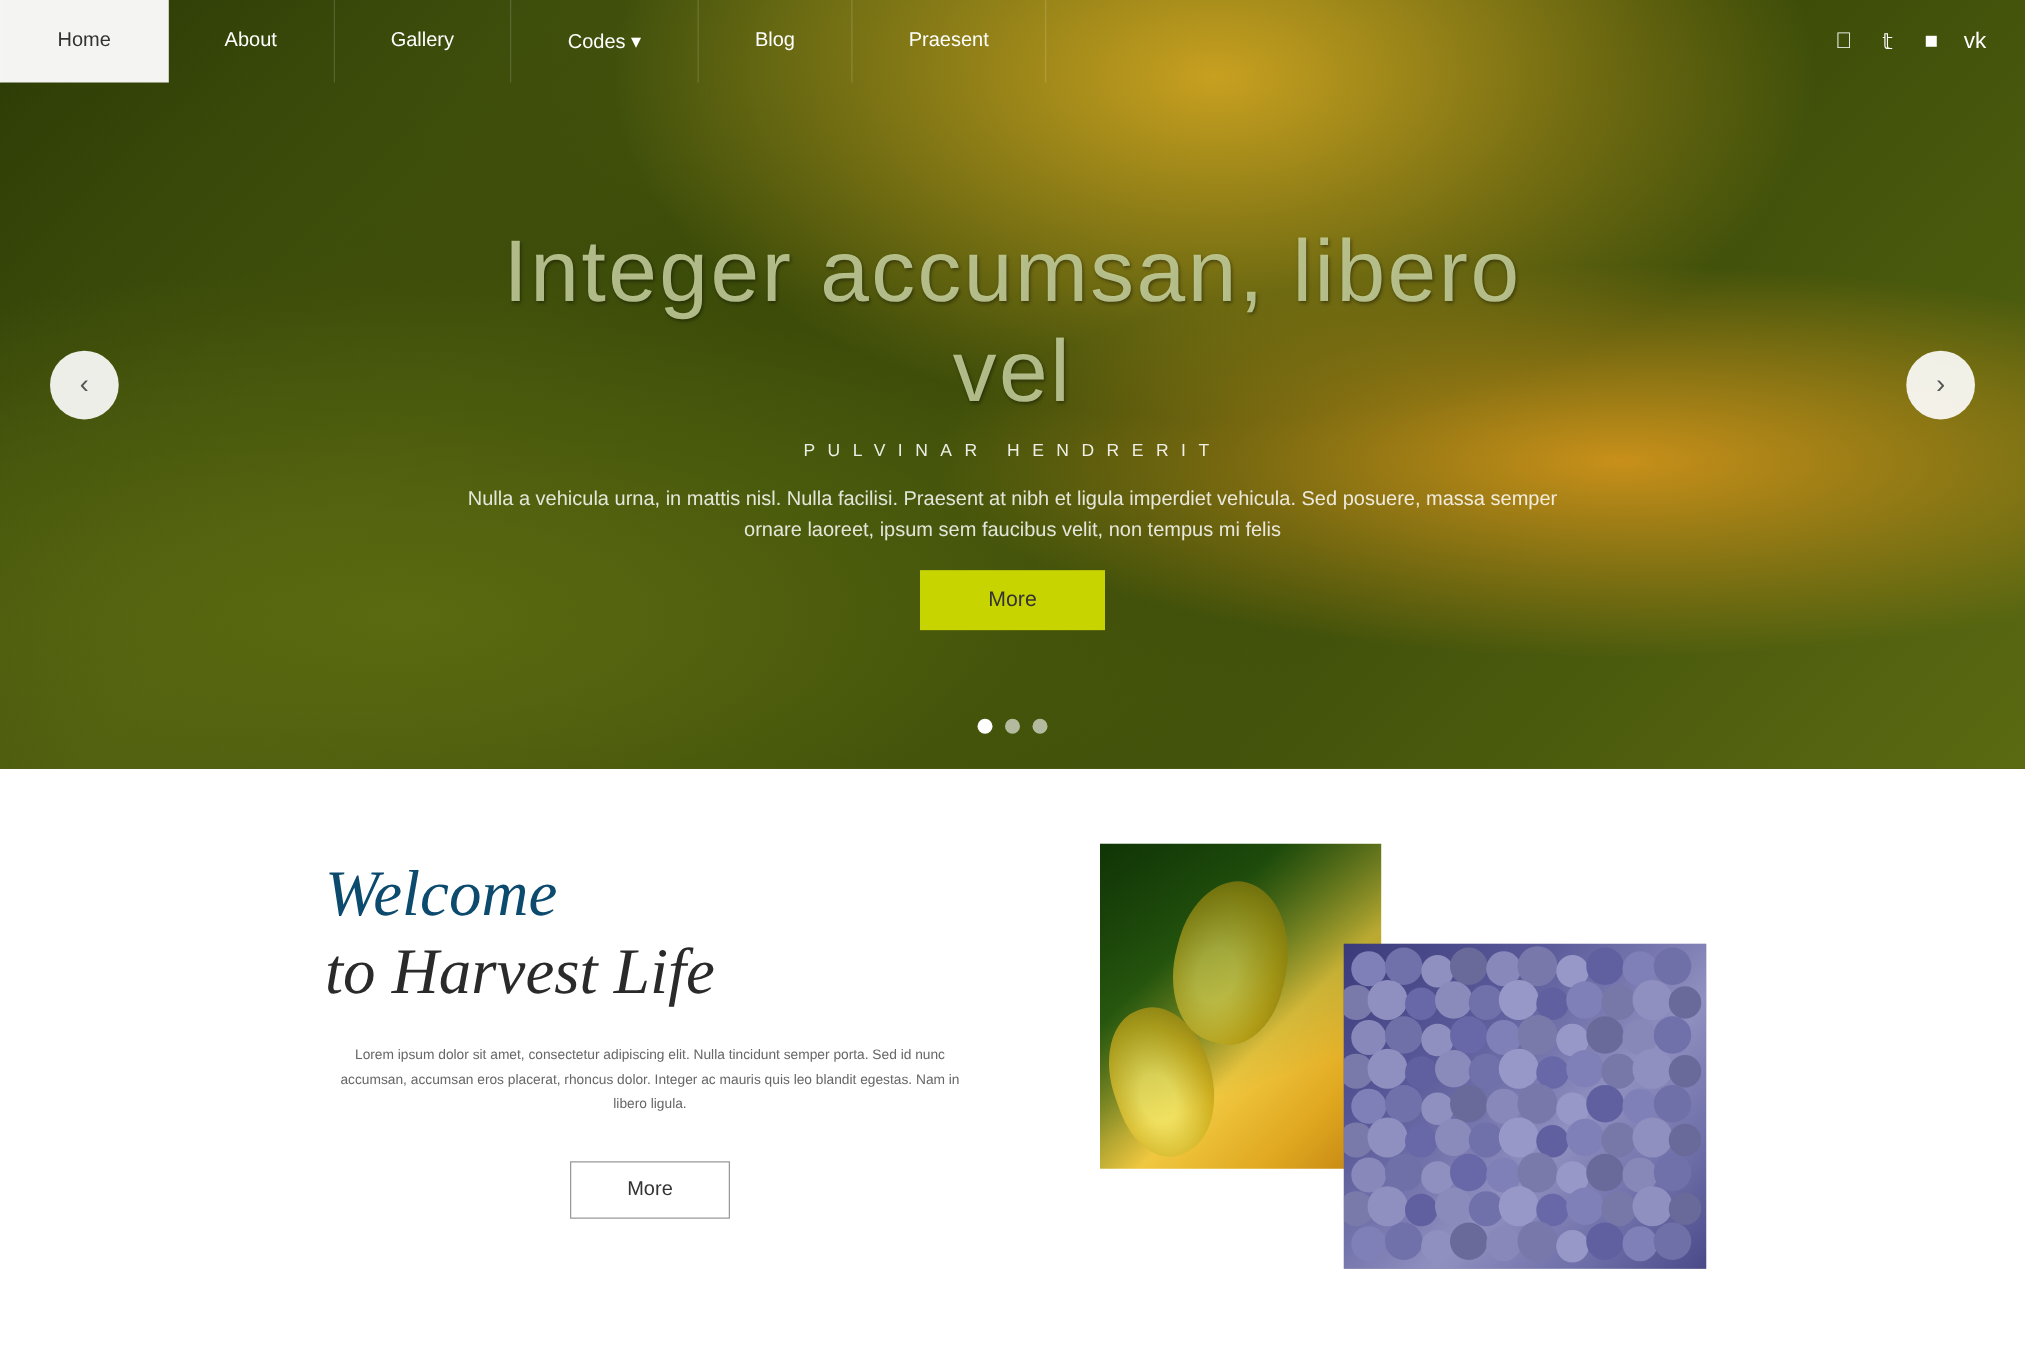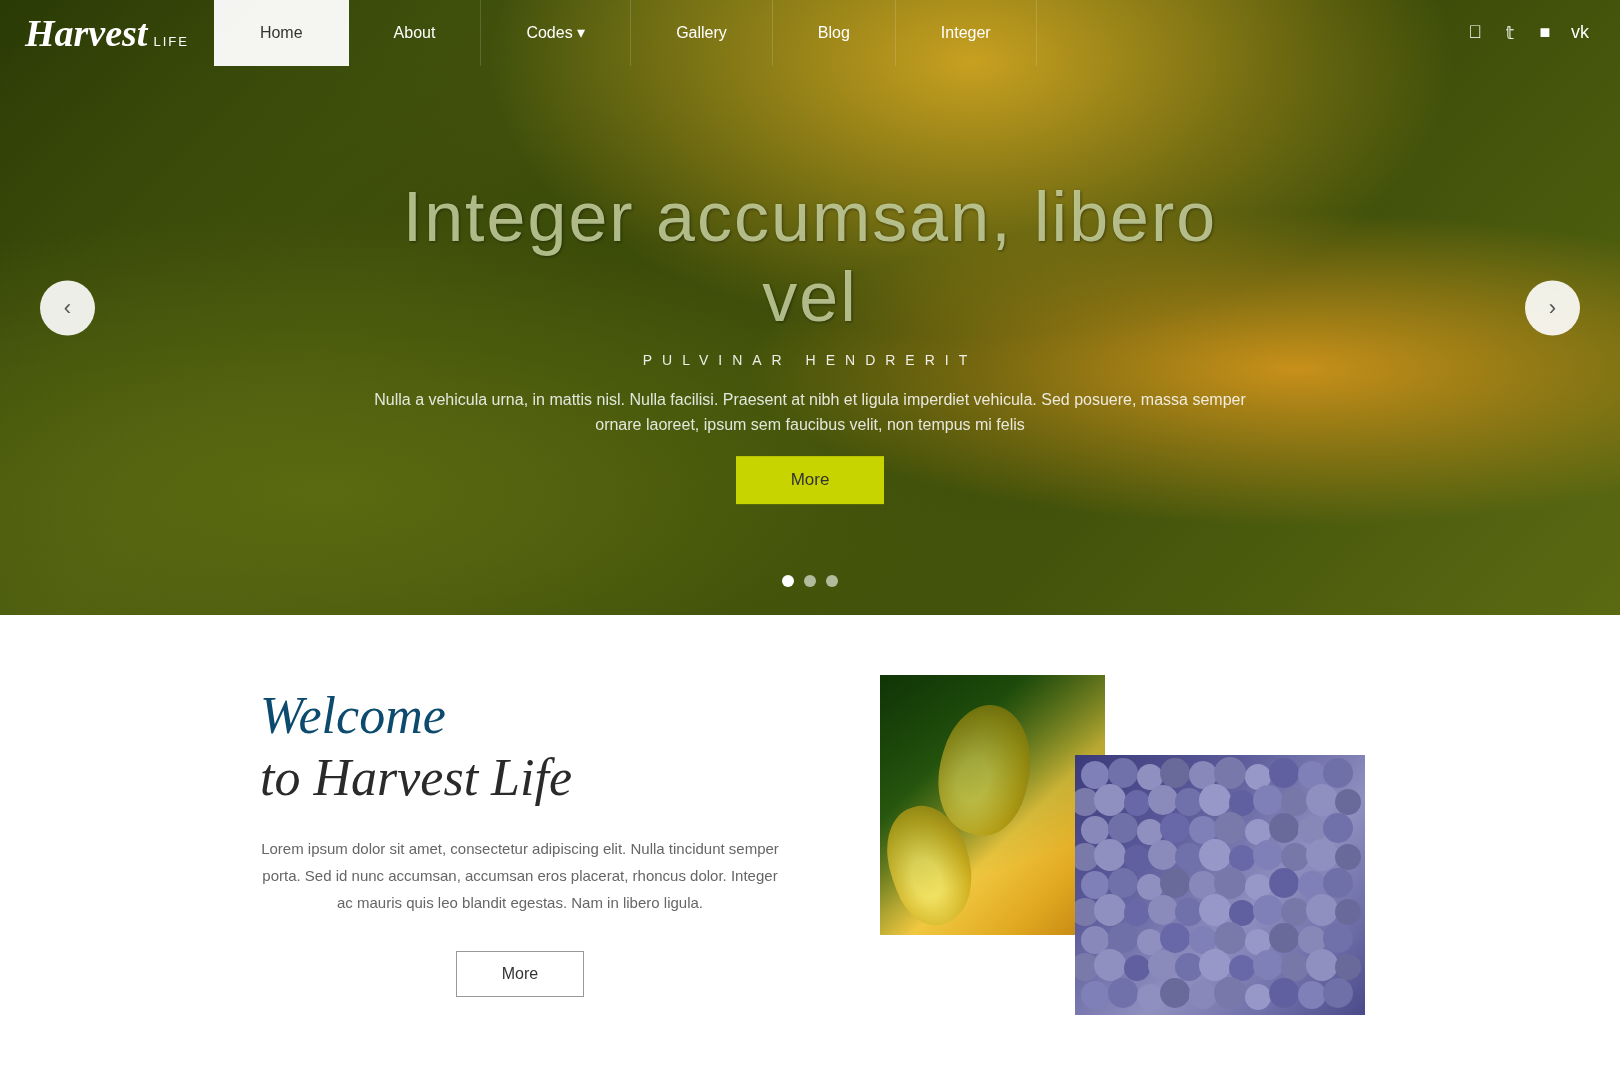--- a/index.html
+++ b/index.html
@@ -219,21 +219,21 @@
       font-family: Georgia, 'Times New Roman', serif;
       font-style: italic;
       font-size: 52px;
       color: #2a2a2a;
       font-weight: normal;
       line-height: 1.2;
       margin-bottom: 25px;
     }
 
     .welcome-desc {
-      font-size: 15px;
+      font-size: 11px;
       color: #666;
       line-height: 1.8;
       text-align: center;
       margin-bottom: 35px;
     }
 
     .btn-more-outline {
       display: block;
       margin: 0 auto;
       border: 1px solid #999;
@@ -271,42 +271,38 @@
       overflow: hidden;
     }
   </style>
 </head>
 <body>
 
 <div class="hero">
   <div class="hero-bg"></div>
 
   <nav class="navbar">
-    <div class="brand">
-      <span class="brand-name">Harvest</span>
-      <span class="brand-life">LIFE</span>
-    </div>
     <div class="nav-links">
       <div class="nav-item active">
         <span>Home</span>
       </div>
       <div class="nav-item">
         <span>About</span>
       </div>
       <div class="nav-item">
+        <span>Gallery</span>
+      </div>
+      <div class="nav-item">
         <span>Codes ▾</span>
-      </div>
-      <div class="nav-item">
-        <span>Gallery</span>
       </div>
       <div class="nav-item">
         <span>Blog</span>
       </div>
       <div class="nav-item">
-        <span>Integer</span>
+        <span>Praesent</span>
       </div>
     </div>
     <div class="social-icons">
       <span class="social-icon"></span>
       <span class="social-icon">𝕥</span>
       <span class="social-icon">■</span>
       <span class="social-icon">vk</span>
     </div>
   </nav>
 

